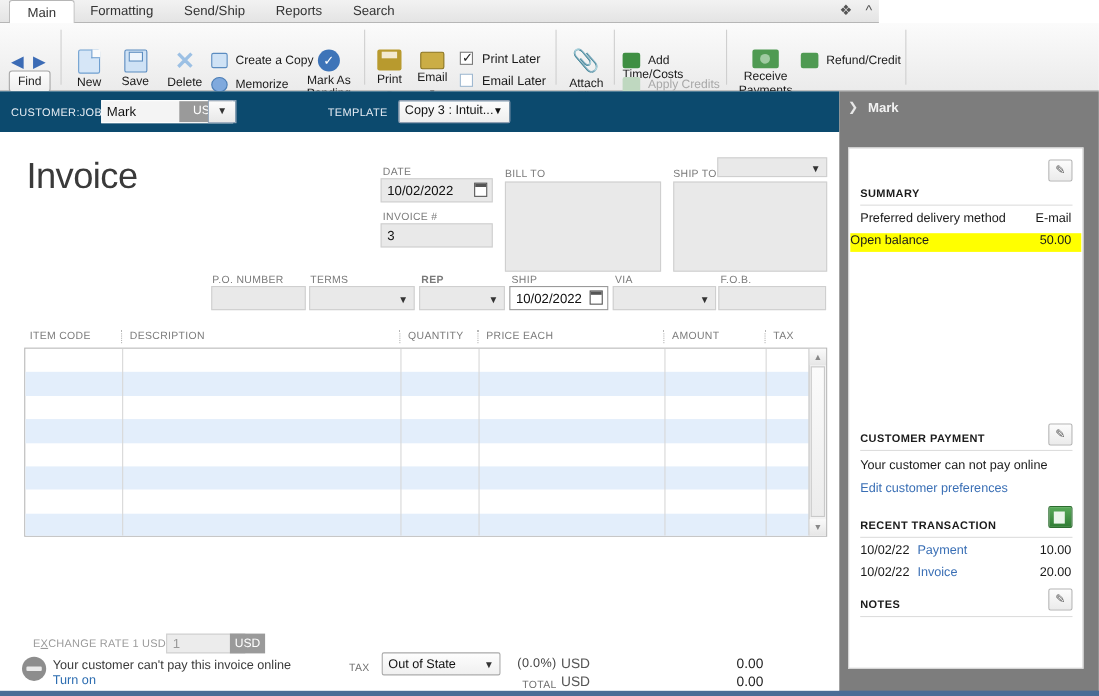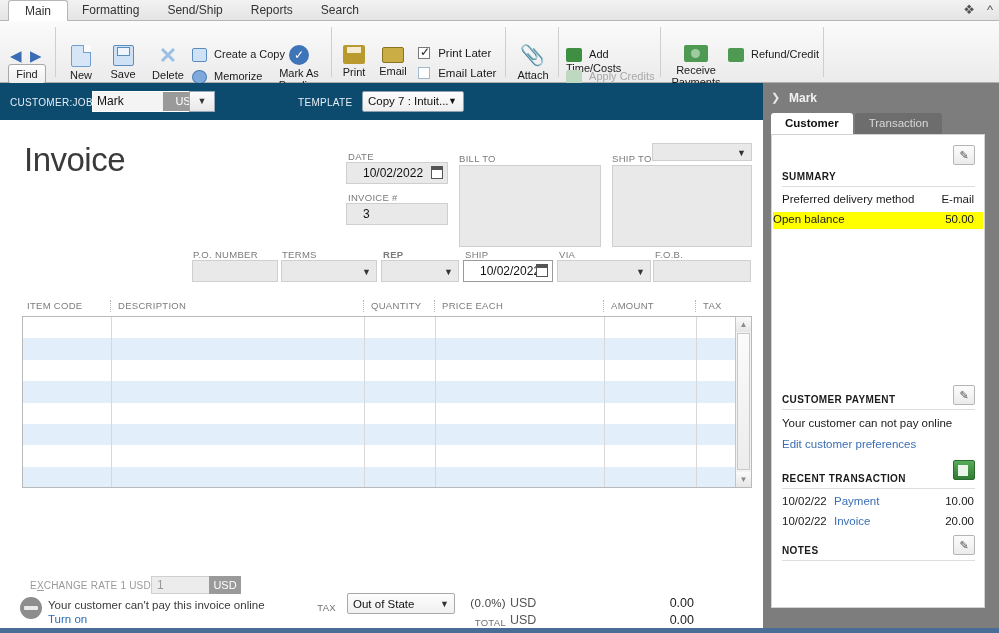--- a/index.html
+++ b/index.html
@@ -5,21 +5,21 @@
   * { box-sizing: border-box; margin: 0; padding: 0; }
   html, body {
     width: 999px; height: 633px;
     font-family: "Liberation Sans", sans-serif;
     background: #fff; overflow: hidden;
   }
   #app { position: relative; width: 999px; height: 633px; }
 
   
   .ribbon-tabs {
-    position: absolute; top: 0; left: 0; width: 999px; height: 21px;
+    position: absolute; top: 0; left: 0; width: 799px; height: 21px;
     background: linear-gradient(#f2f2f2,#e4e4e4);
     border-bottom: 1px solid #b6b6b6;
   }
   .rtab {
     float: left; height: 21px; line-height: 20px;
     padding: 0 14px; font-size: 12px; color: #333; cursor: default;
   }
   .rtab.active {
     background: #fff; border: 1px solid #b6b6b6;
     border-bottom: 1px solid #fff; border-radius: 3px 3px 0 0;
@@ -117,21 +117,21 @@
 
   .invoice-title {
     position: absolute; left: 24px; top: 58px; font-size: 33px; color: #3a3a3a;
     font-weight: normal; letter-spacing: -0.5px;
   }
 
   .flabel { position: absolute; font-size: 9.5px; color: #7a7a7a; letter-spacing: .3px;
             text-transform: uppercase; }
   .finput {
     position: absolute; background: #e9e9e9; border: 1px solid #cfcfcf;
-    font-size: 12px; color: #111; padding-left: 16px; line-height: 20px;
+    font-size: 12px; color: #111; padding-left: 5px; line-height: 20px;
   }
   .finput.wh { background: #fff; }
   .fbox { position: absolute; background: #e9e9e9; border: 1px solid #cfcfcf; }
   .fdrop {
     position: absolute; background: #e9e9e9; border: 1px solid #cfcfcf;
     font-size: 11.5px; color: #111; padding-left: 5px; line-height: 20px;
   }
   .fdrop .cv { position: absolute; right: 5px; top: 0; font-size: 9px; color: #333; }
   .calico { position: absolute; right: 4px; top: 3px; width: 12px; height: 13px;
             background: #fff; border: 1px solid #555; }
@@ -339,21 +339,21 @@
 
   <div class="form-area">
 
     <div class="cust-bar">
       <span class="cb-label" style="left:10px;">CUSTOMER:JOB</span>
       <div class="cust-input">Mark</div>
       <div class="cust-usd">USD</div>
       <div class="cust-drop">▼</div>
       <span class="cb-label" style="left:298px;">TEMPLATE</span>
       <div class="tmpl-drop">
-        <span>Copy 7 : Intuit...</span>
+        <span>Copy 3 : Intuit...</span>
         <span class="cv">▼</span>
       </div>
     </div>
 
     <div class="invoice-title">Invoice</div>
 
     <span class="flabel" style="left:348px; top:68px;">DATE</span>
     <div class="finput" style="left:346px; top:79px; width:102px; height:22px;">
       <span>10/02/2022</span>
       <span class="calico"></span>
@@ -461,24 +461,20 @@
     <span class="tot-val" style="left:610px; top:530px; width:84px;">0.00</span>
 
   </div>
 
   <div class="sidebar">
     <div style="position:absolute; left:8px; top:8px;">
       <span class="sb-chev">❯</span>
       <span style="position:absolute; left:18px; top:0; font-size:12px; color:#f2f2f2; font-weight:bold;">Mark</span>
     </div>
 
-    <div class="sb-tabs">
-      <div class="sb-tab active">Customer</div>
-      <div class="sb-tab inactive">Transaction</div>
-    </div>
 
     <div class="sb-panel">
 
       <div class="sb-pencil" style="top:10px;">✎</div>
       <div class="sb-sec" style="top:36px;">SUMMARY</div>
       <div class="sb-rule" style="top:51px;"></div>
       <div style="position:absolute; left:0; right:0; top:58px; height:16px;">
         <span class="sb-line">Preferred delivery method</span>
         <span class="sb-right">E-mail</span>
       </div>

